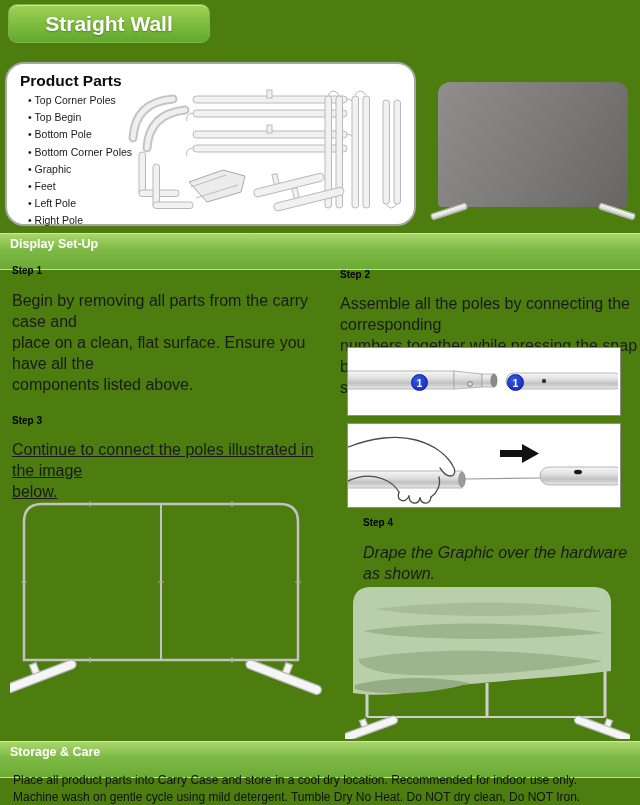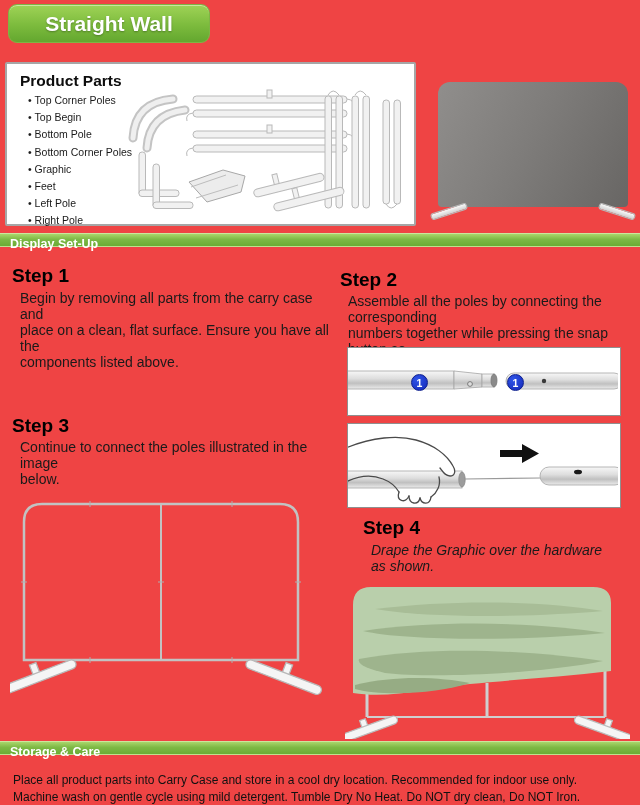--- a/index.html
+++ b/index.html
@@ -1,56 +1,56 @@
 <!DOCTYPE html>
 <html><head>
 <meta charset="utf-8">
 <style>
   html,body{margin:0;padding:0;background:#fff;}
-  #page{position:relative;width:640px;height:805px;background:#ef4444;overflow:hidden;
+  #page{position:relative;width:640px;height:805px;background:#4d7c0f;overflow:hidden;
         font-family:"Liberation Sans", sans-serif;color:#1a1a1a;}
 
   
   .banner-title{position:absolute;left:8px;top:4px;width:200px;height:37px;border-radius:9px;
     background:linear-gradient(180deg,#9fd356 0%,#7cbb3d 55%,#63a72f 100%);
     border:1px solid #7db544;box-shadow:inset 0 1px 0 rgba(255,255,255,.45);
     display:flex;align-items:center;justify-content:center;}
   .banner-title span{color:#fff;font-weight:bold;font-size:21px;text-shadow:0 1px 2px rgba(0,0,0,.3);}
-  .section-bar{position:absolute;left:0;width:640px;height:14px;box-sizing:border-box;
+  .section-bar{position:absolute;left:0;width:640px;height:37px;box-sizing:border-box;
     background:linear-gradient(180deg,#a9d66b 0%,#7db945 45%,#6bac35 100%);
     border-top:1px solid #cbe69e;border-bottom:1px solid #bfe08e;
     color:#fff;font-weight:bold;font-size:12.5px;line-height:21px;padding-left:10px;}
   #setup-bar{top:233px;}
   #storage-bar{top:741px;}
 
   
   .parts-box{position:absolute;left:5px;top:62px;width:411px;height:164px;background:#fff;
-    border:2px solid #a6a6a6;border-radius:2px;box-sizing:border-box;}
+    border:2px solid #a6a6a6;border-radius:19px;box-sizing:border-box;}
   .parts-heading{position:absolute;left:13px;top:8px;font-size:15.5px;font-weight:bold;color:#0d0d0d;}
   .parts-list{position:absolute;left:13px;top:20px;margin:8px;padding:0;list-style:none;}
   .parts-list li{font-size:10.5px;line-height:17.2px;color:#1a1a1a;}
   .parts-list li::before{content:"\2022\00a0";}
   .parts-art{position:absolute;left:118px;top:22px;width:286px;height:136px;}
 
   
   .wall-fig{position:absolute;left:428px;top:66px;width:210px;height:158px;}
   .wall{position:absolute;left:10px;top:16px;width:190px;height:125px;
     border-radius:12px 12px 4px 4px;
     background:linear-gradient(118deg,#908e8c 0%,#7e7c7a 48%,#686664 100%);}
   .wall-foot{position:absolute;width:36px;height:5px;border-radius:3px;
     background:linear-gradient(#fafafa,#cfcfcf);border:1px solid #b9b9b9;}
   .foot-l{left:2px;top:142px;transform:rotate(-18deg);}
   .foot-r{left:170px;top:142px;transform:rotate(18deg);}
 
   
-  .step-label{position:absolute;font-size:19px;font-weight:bold;color:#000;}
-  .step-text{position:absolute;font-size:14px;line-height:16px;color:#1a1a1a;white-space:pre-line;margin-left:8px;}
+  .step-label{position:absolute;font-size:10px;font-weight:bold;color:#000;}
+  .step-text{position:absolute;font-size:16px;line-height:21px;color:#1a1a1a;white-space:pre-line;}
   #step1-label{left:12px;top:265px;}  #step1-text{left:12px;top:290px;width:315px;}
   #step2-label{left:340px;top:269px;} #step2-text{left:340px;top:293px;width:302px;}
-  #step3-label{left:12px;top:415px;}  #step3-text{left:12px;top:439px;width:315px;}
+  #step3-label{left:12px;top:415px;}  #step3-text{left:12px;top:439px;width:315px;text-decoration:underline;}
   #step4-label{left:363px;top:517px;} #step4-text{left:363px;top:542px;width:272px;font-style:italic;}
 
   
   .figure{position:absolute;background:#fff;border:1px solid #8f8f8f;}
   #fig-connect{left:347px;top:347px;width:272px;height:67px;}
   #fig-snap{left:347px;top:423px;width:272px;height:83px;}
   #fig-frame{position:absolute;left:10px;top:490px;width:315px;height:208px;}
   #fig-drape{position:absolute;left:345px;top:575px;width:285px;height:164px;}
   .num-circle{position:absolute;width:17px;height:17px;border-radius:50%;
     background:radial-gradient(circle at 35% 30%,#2f55e8,#1428b8);

